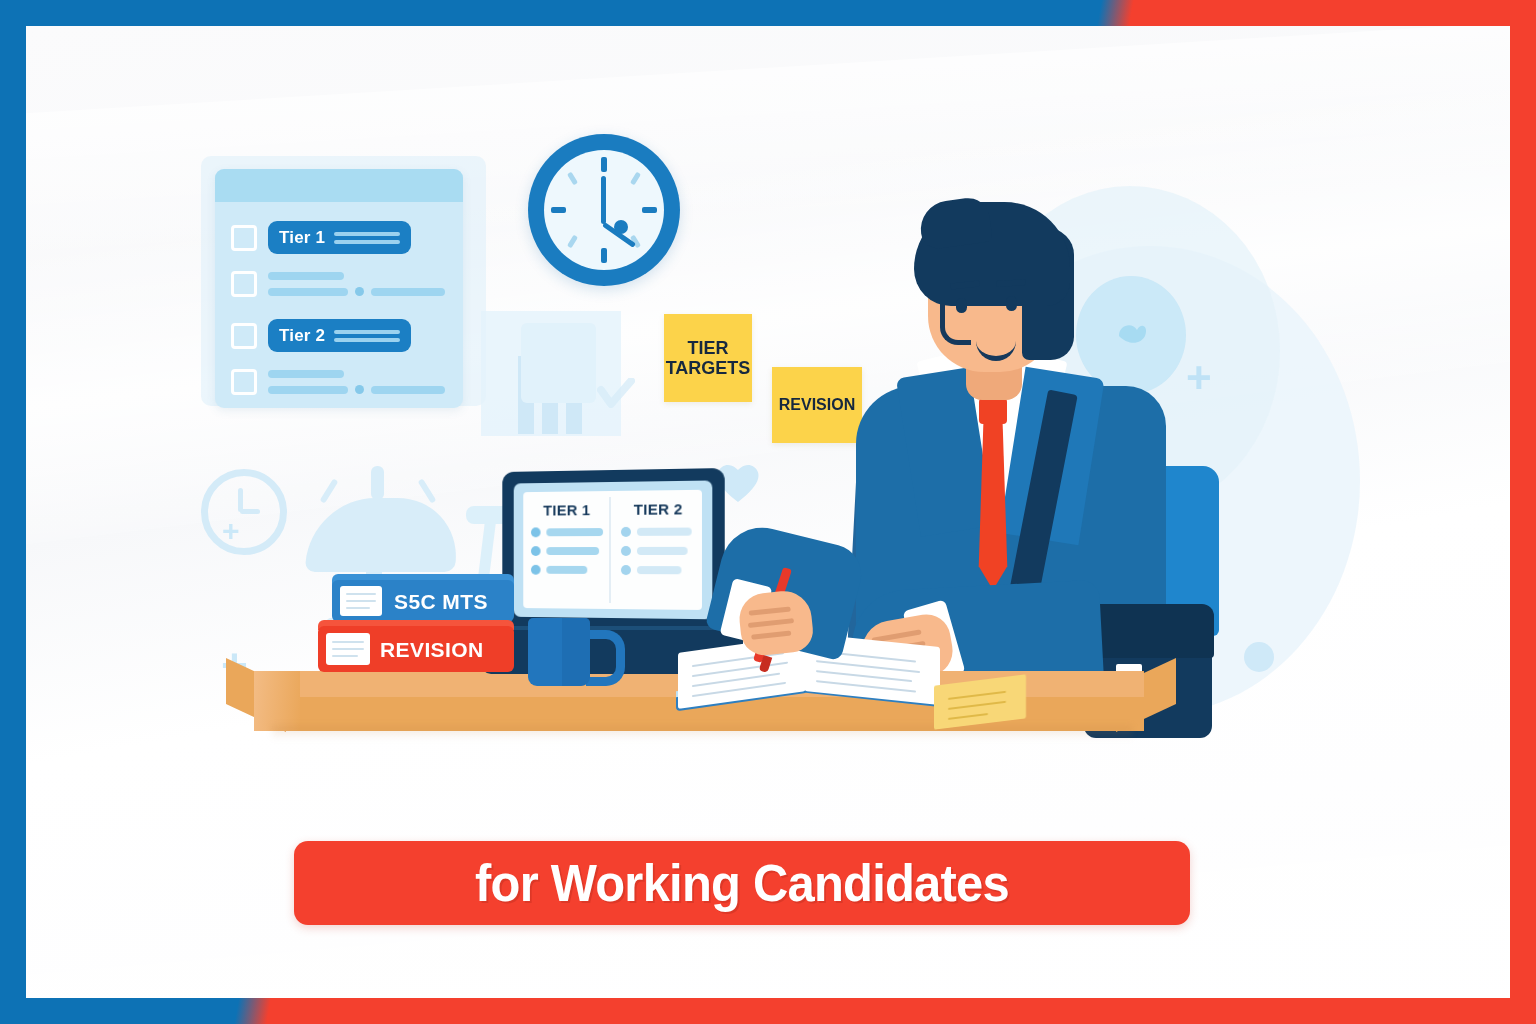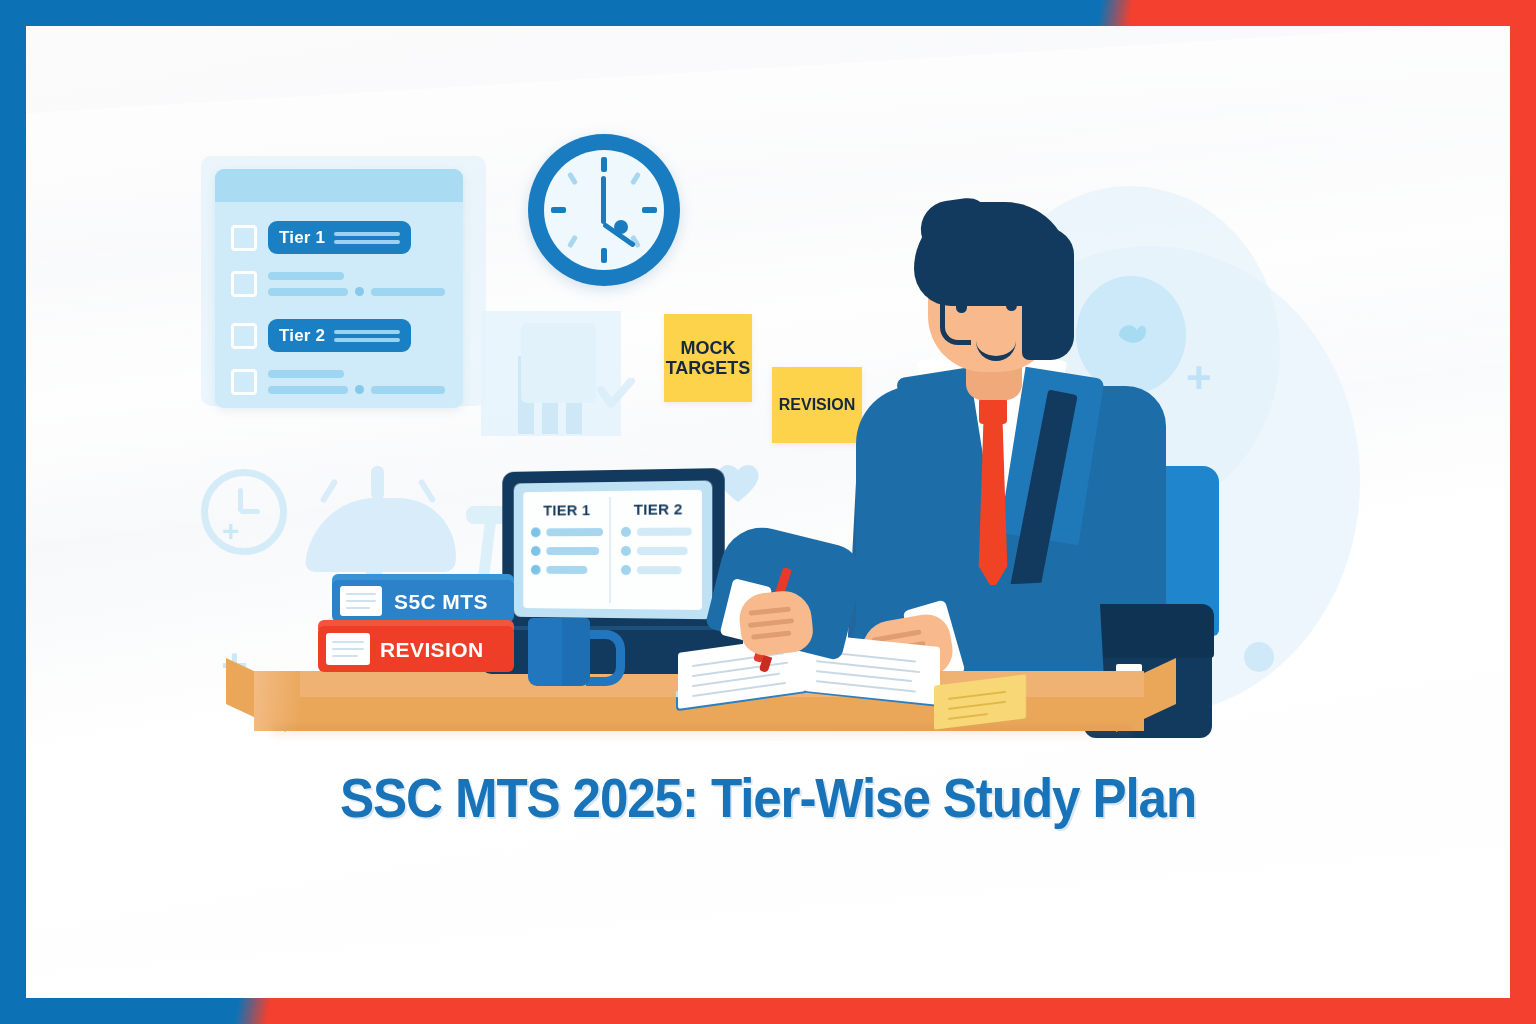--- a/index.html
+++ b/index.html
@@ -328,21 +328,21 @@
         <div class="tick tick-d" style="left:89px;top:22px;width:5px;height:13px;transform:rotate(32deg);"></div>
         <div class="tick tick-d" style="left:26px;top:85px;width:5px;height:13px;transform:rotate(32deg);"></div>
         <div class="tick tick-d" style="left:89px;top:85px;width:5px;height:13px;transform:rotate(-32deg);"></div>
         <div class="hand" style="left:57px;top:26px;width:5px;height:48px;"></div>
         <div class="hand" style="left:57px;top:36px;width:5px;height:38px;transform:rotate(125deg);"></div>
         <div class="hub"></div>
       </div>
     </div>
 
     <div class="sticky" id="sticky-daily">
-      <div><span>MOCK</span><br><span>TARGETS</span></div>
+      <div><span>TIER</span><br><span>TARGETS</span></div>
     </div>
     <div class="sticky" id="sticky-revision">
       <div><span>REVISION</span></div>
     </div>
 
     <div id="person">
       <div class="p" id="chair"></div>
       <div class="p" id="torso-left"></div>
       <div class="p" id="torso"></div>
       <div class="p" id="shirt"></div>
@@ -473,22 +473,22 @@
       <div class="finger" style="left:8px;top:28px;width:46px;"></div>
       <div class="finger" style="left:10px;top:40px;width:40px;"></div>
     </div>
 
     <div id="desk-note">
       <i style="top:14px;"></i>
         <i style="top:24px;"></i>
         <i style="top:34px;width:40px;"></i>
     </div>
 
-    <div id="headline">
-      <div class="line1">SSC MTS 2025: Tier-Wise Study Plan</div>
+    <div id="banner">
+      <div class="line2">for Working Candidates</div>
     </div>
 
   </div>
 
   <div class="frame-band frame-top"></div>
   <div class="frame-band frame-bottom"></div>
   <div class="frame-band frame-left"></div>
   <div class="frame-band frame-right"></div>
 
 </div>

